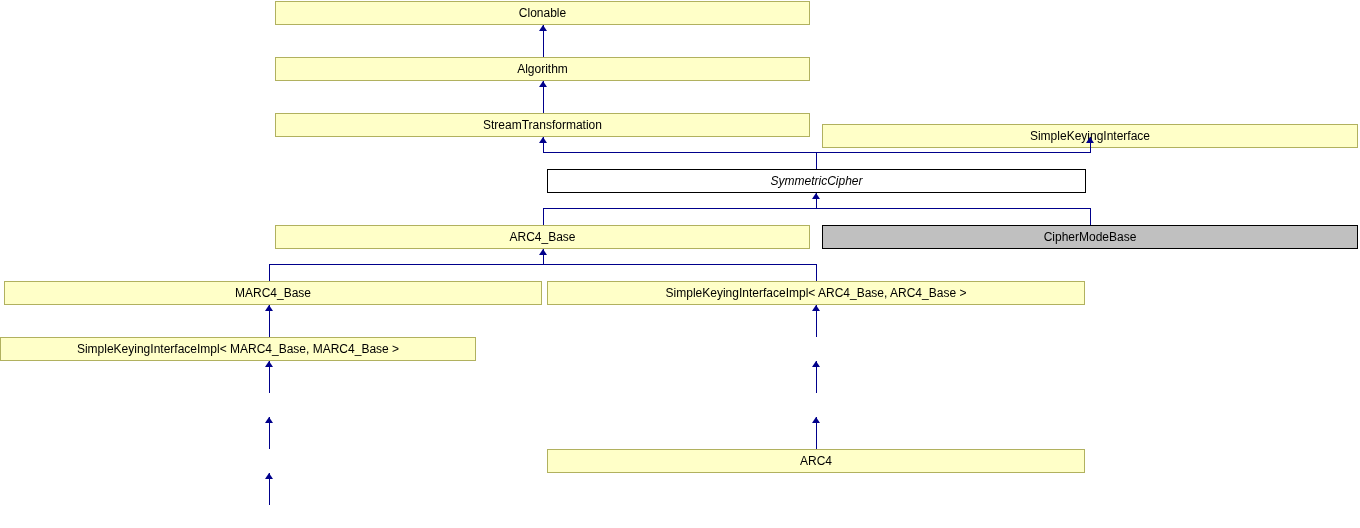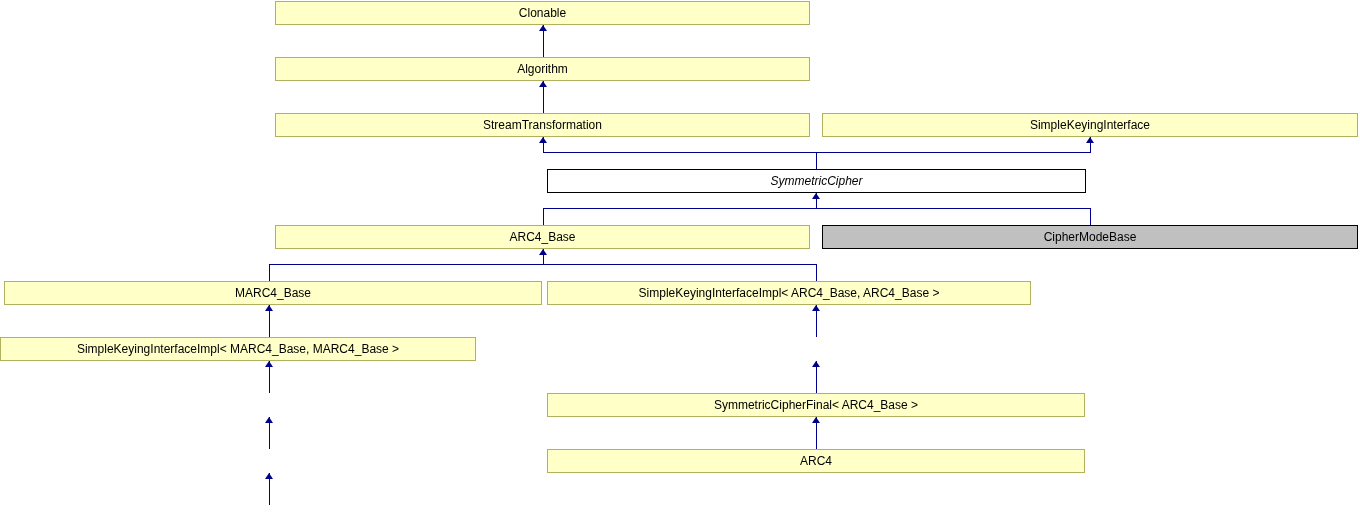--- a/index.html
+++ b/index.html
@@ -58,28 +58,27 @@
   }
 </style>
 </head>
 <body>
 
 <div id="canvas">
 
   <div class="node" style="left:275px;top:1px;width:535px">Clonable</div>
   <div class="node" style="left:275px;top:57px;width:535px">Algorithm</div>
   <div class="node" style="left:275px;top:113px;width:535px">StreamTransformation</div>
-  <div class="node" style="left:822px;top:113px;width:536px">SimpleKeyingInterface</div>
+  <div class="node" style="left:822px;top:124px;width:536px">SimpleKeyingInterface</div>
   <div class="node current" style="left:547px;top:169px;width:539px">SymmetricCipher</div>
   <div class="node" style="left:275px;top:225px;width:535px">ARC4_Base</div>
   <div class="node undocumented" style="left:822px;top:225px;width:536px">CipherModeBase</div>
   <div class="node" style="left:4px;top:281px;width:538px">MARC4_Base</div>
-  <div class="node" style="left:547px;top:281px;width:484px">SimpleKeyingInterfaceImpl&lt; ARC4_Base, ARC4_Base &gt;</div>
+  <div class="node" style="left:547px;top:281px;width:538px">SimpleKeyingInterfaceImpl&lt; ARC4_Base, ARC4_Base &gt;</div>
   <div class="node" style="left:0px;top:337px;width:476px">SimpleKeyingInterfaceImpl&lt; MARC4_Base, MARC4_Base &gt;</div>
-  <div class="node" style="left:547px;top:393px;width:538px">SymmetricCipherFinal&lt; ARC4_Base &gt;</div>
   <div class="node" style="left:547px;top:449px;width:538px">ARC4</div>
 
   <div class="ah" style="left:539px;top:25px"></div>
   <div class="vl" style="left:543px;top:25px;height:32px"></div>
 
   <div class="ah" style="left:539px;top:81px"></div>
   <div class="vl" style="left:543px;top:81px;height:32px"></div>
 
   <div class="ah" style="left:539px;top:137px"></div>
   <div class="vl" style="left:543px;top:137px;height:15px"></div>

